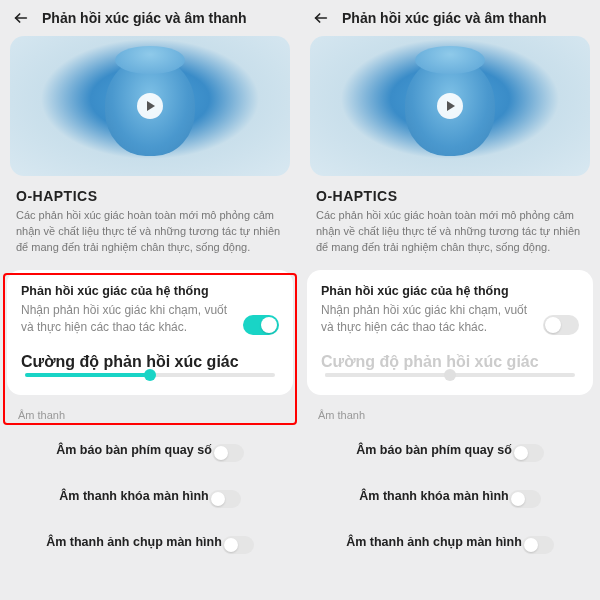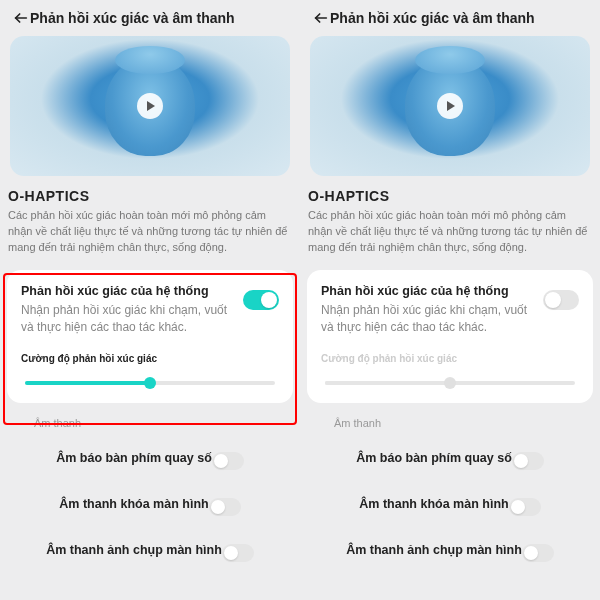--- a/index.html
+++ b/index.html
@@ -1,52 +1,52 @@
 <!DOCTYPE html>
 <html><head>
 <meta charset="utf-8">
 <style>
   * { box-sizing: border-box; margin: 0; padding: 0; }
   html, body { width: 600px; height: 600px; font-family: -apple-system, "Helvetica Neue", Arial, sans-serif; }
   body { display: flex; background: #ededee; }
   .pane { width: 300px; height: 600px; background: #ededee; position: relative; overflow: hidden; }
-  .header { height: 36px; display: flex; align-items: center; padding: 0 12px; background: #ededee; }
+  .header { height: 36px; display: flex; align-items: center; padding: 0 12px; gap: 12px; background: #ededee; }
   .back-icon { width: 18px; height: 18px; display: flex; align-items: center; justify-content: center; color: #222; }
   .header-title { font-size: 14px; font-weight: 600; color: #222; }
   .preview { height: 140px; margin: 0 10px; border-radius: 14px; background: radial-gradient(ellipse at 50% 45%, #4da1d8 0%, #3a8cc8 30%, #c9dfeb 55%, #d8e8f1 100%); display: flex; align-items: center; justify-content: center; position: relative; overflow: hidden; }
   .preview .bottle { width: 90px; height: 100px; background: radial-gradient(ellipse at 50% 40%, #7dc0e6 0%, #4a98ce 60%, #3d87bd 100%); border-radius: 50% 50% 45% 45%; position: absolute; top: 20px; }
   .preview .cap { width: 70px; height: 28px; background: radial-gradient(ellipse at 50% 30%, #8fcaea 0%, #5aa4d6 100%); border-radius: 50%; position: absolute; top: 10px; }
   .preview .play { width: 26px; height: 26px; border-radius: 50%; background: rgba(255,255,255,0.9); display: flex; align-items: center; justify-content: center; position: relative; z-index: 2; }
   .preview .play::after { content: ""; width: 0; height: 0; border-left: 8px solid #555; border-top: 5px solid transparent; border-bottom: 5px solid transparent; margin-left: 2px; }
-  .info { padding: 12px 8px 14px; }
+  .info { padding: 12px 16px 14px; }
   .info-title { font-size: 14px; font-weight: 700; color: #222; margin-bottom: 4px; letter-spacing: 0.5px; }
   .info-desc { font-size: 11px; color: #777; line-height: 1.45; }
   .card { background: #fff; border-radius: 14px; margin: 0 7px; padding: 14px 14px 18px; }
   .highlight { position: absolute; border: 2px solid #f00; border-radius: 4px; pointer-events: none; }
-  .row { display: flex; align-items: flex-start; gap: 10px; }
+  .row { display: flex; align-items: flex-end; gap: 10px; }
   .row .text { flex: 1; }
   .row-title { font-size: 12.5px; font-weight: 600; color: #222; margin-bottom: 4px; }
   .row-desc { font-size: 12px; color: #888; line-height: 1.4; }
   .toggle { width: 36px; height: 20px; border-radius: 10px; position: relative; flex-shrink: 0; margin-top: 6px; }
   .toggle::after { content: ""; width: 16px; height: 16px; border-radius: 50%; background: #fff; position: absolute; top: 2px; box-shadow: 0 1px 2px rgba(0,0,0,0.15); }
   .toggle.on { background: #19d4c6; }
   .toggle.on::after { right: 2px; }
   .toggle.off { background: #e5e5e5; }
   .toggle.off::after { left: 2px; }
   .toggle.sm { width: 32px; height: 18px; }
   .toggle.sm::after { width: 14px; height: 14px; top: 2px; }
   .slider-wrap { margin-top: 18px; }
-  .slider-label { font-size: 10px; font-weight: 600; color: #222; margin-bottom: 17px; }
+  .slider-label { font-size: 16px; font-weight: 600; color: #222; margin-bottom: 2px; }
   .slider-label.dim { color: #ccc; }
   .slider { height: 4px; background: #e5e5e5; border-radius: 2px; position: relative; margin: 0 4px; }
   .slider .fill { height: 100%; background: #19d4c6; border-radius: 2px; position: absolute; left: 0; }
   .slider .thumb { width: 12px; height: 12px; border-radius: 50%; background: #19d4c6; position: absolute; top: 50%; transform: translate(-50%, -50%); }
   .slider.off .fill { background: #e5e5e5; }
   .slider.off .thumb { background: #e0e0e0; }
-  .section-label { font-size: 11px; color: #999; padding: 14px 34px 6px; }
+  .section-label { font-size: 11px; color: #999; padding: 14px 18px 6px; }
   .list-row { display: flex; align-items: center; justify-content: center; padding: 11px 18px; }
   .list-label { font-size: 12.5px; font-weight: 600; color: #222; }
 </style>
 </head>
 <body>
 
 <div class="pane">
   <div class="header">
     <div class="back-icon">
       <svg width="16" height="16" viewBox="0 0 24 24" fill="none" stroke="#222" stroke-width="2.5" stroke-linecap="round">

